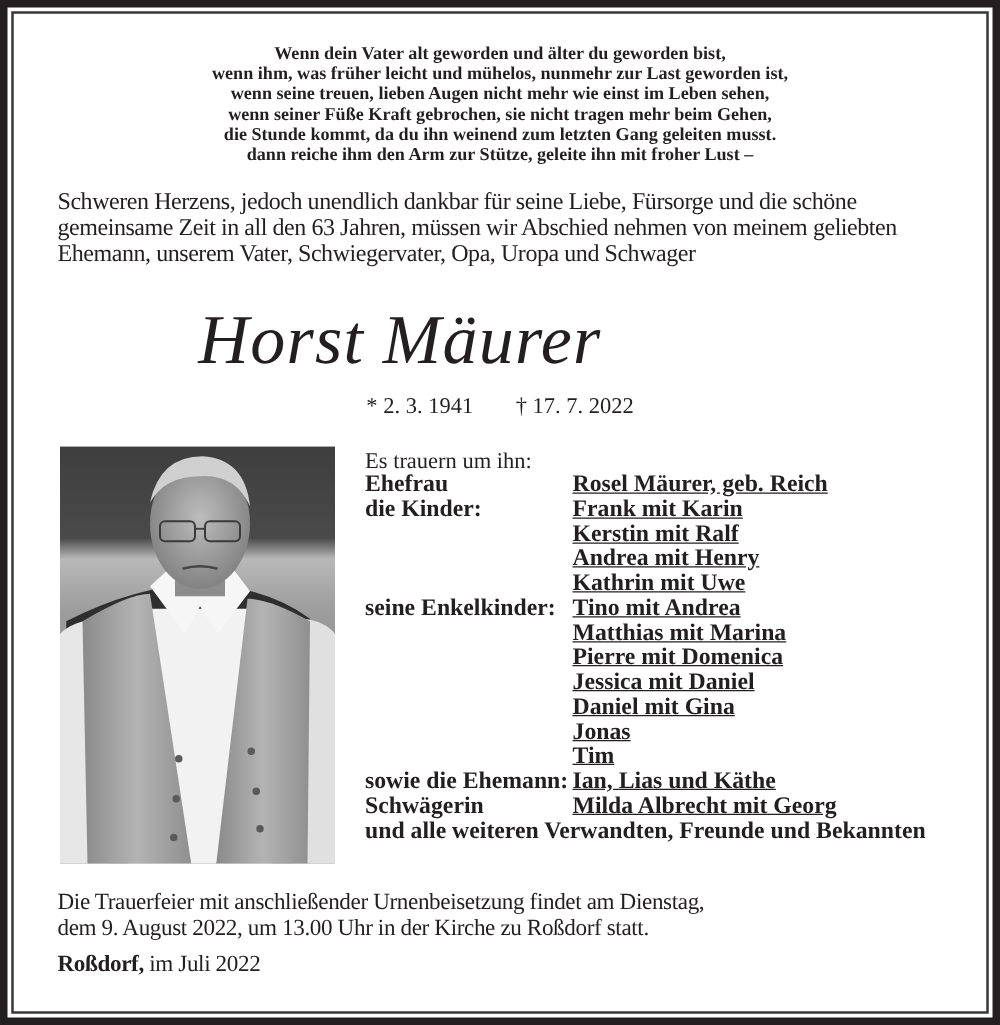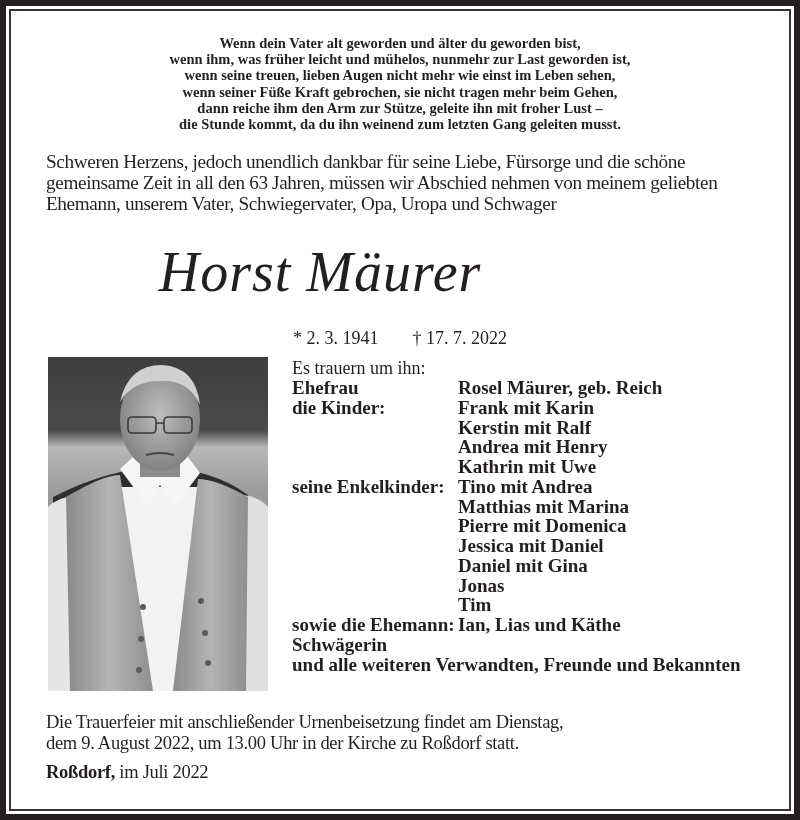--- a/index.html
+++ b/index.html
@@ -8,50 +8,50 @@
   .frame-inner { position: absolute; left: 9px; top: 9px; width: 782px; height: 802px; box-sizing: border-box; border: 2px solid #3a3637; }
 
   .poem { position: absolute; left: 100px; top: 35px; width: 600px; text-align: center; font-weight: bold; font-size: 14.5px; line-height: 16.2px; }
   .poem div { white-space: nowrap; }
 
   .intro { position: absolute; left: 46px; top: 151px; width: 720px; font-size: 19.2px; line-height: 21px; letter-spacing: -0.35px; }
   .intro div { white-space: nowrap; }
 
   .name { position: absolute; left: 0; top: 240px; width: 640px; text-align: center; font-style: italic; font-size: 56px; line-height: 64px; letter-spacing: 1px; }
   .dates { position: absolute; left: 0; top: 313px; width: 800px; text-align: center; font-size: 18px; line-height: 22px; }
-  .dates span { display: inline-block; margin-top: 14px; }
+  .dates span { display: inline-block; }
   .dates .gap { width: 34px; }
 
   .photo { position: absolute; left: 48px; top: 357px; width: 220px; height: 334px; overflow: hidden; }
 
   .mourners { position: absolute; left: 292px; top: 358px; width: 480px; }
   .mourners .heading { font-size: 18px; line-height: 20px; margin-bottom: 0px; }
   .mrow { display: flex; font-weight: bold; font-size: 19px; line-height: 19.75px; white-space: nowrap; }
   .mrow .role { width: 166px; flex: none; }
-  .mrow .who { flex: none; }
+  .mrow .who { flex: none; text-decoration: underline; }
   .mrow.full .role { width: auto; }
 
   .ceremony { position: absolute; left: 46px; top: 712px; width: 720px; font-size: 18.5px; line-height: 21px; letter-spacing: -0.3px; }
   .ceremony div { white-space: nowrap; }
   .place { position: absolute; left: 46px; top: 761px; font-size: 18.5px; line-height: 22px; letter-spacing: -0.3px; white-space: nowrap; }
   .place b { font-weight: bold; }
 </style>
 </head>
 <body>
 
 <div class="frame-outer"></div>
 <div class="frame-inner"></div>
 
 <div class="poem">
   <div>Wenn dein Vater alt geworden und älter du geworden bist,</div>
   <div>wenn ihm, was früher leicht und mühelos, nunmehr zur Last geworden ist,</div>
   <div>wenn seine treuen, lieben Augen nicht mehr wie einst im Leben sehen,</div>
   <div>wenn seiner Füße Kraft gebrochen, sie nicht tragen mehr beim Gehen,</div>
+  <div>die Stunde kommt, da du ihn weinend zum letzten Gang geleiten musst.</div>
   <div>dann reiche ihm den Arm zur Stütze, geleite ihn mit froher Lust –</div>
-  <div>die Stunde kommt, da du ihn weinend zum letzten Gang geleiten musst.</div>
 </div>
 
 <div class="intro">
   <div>Schweren Herzens, jedoch unendlich dankbar für seine Liebe, Fürsorge und die schöne</div>
   <div>gemeinsame Zeit in all den 63 Jahren, müssen wir Abschied nehmen von meinem geliebten</div>
   <div>Ehemann, unserem Vater, Schwiegervater, Opa, Uropa und Schwager</div>
 </div>
 
 <div class="name">Horst Mäurer</div>
 
@@ -164,20 +164,21 @@
   <div class="mrow">
       <span class="role"></span>
       <span class="who">Tim</span>
     </div>
   <div class="mrow">
       <span class="role">sowie die Ehemann:</span>
       <span class="who">Ian, Lias und Käthe</span>
     </div>
   <div class="mrow">
       <span class="role">Schwägerin</span>
+      <span class="who">Milda Albrecht mit Georg</span>
     </div>
   <div class="mrow full">
       <span class="role">und alle weiteren Verwandten, Freunde und Bekannten</span>
     </div>
 </div>
 
 <div class="ceremony">
   <div>Die Trauerfeier mit anschließender Urnenbeisetzung findet am Dienstag,</div>
   <div>dem 9. August 2022, um 13.00 Uhr in der Kirche zu Roßdorf statt.</div>
 </div>

